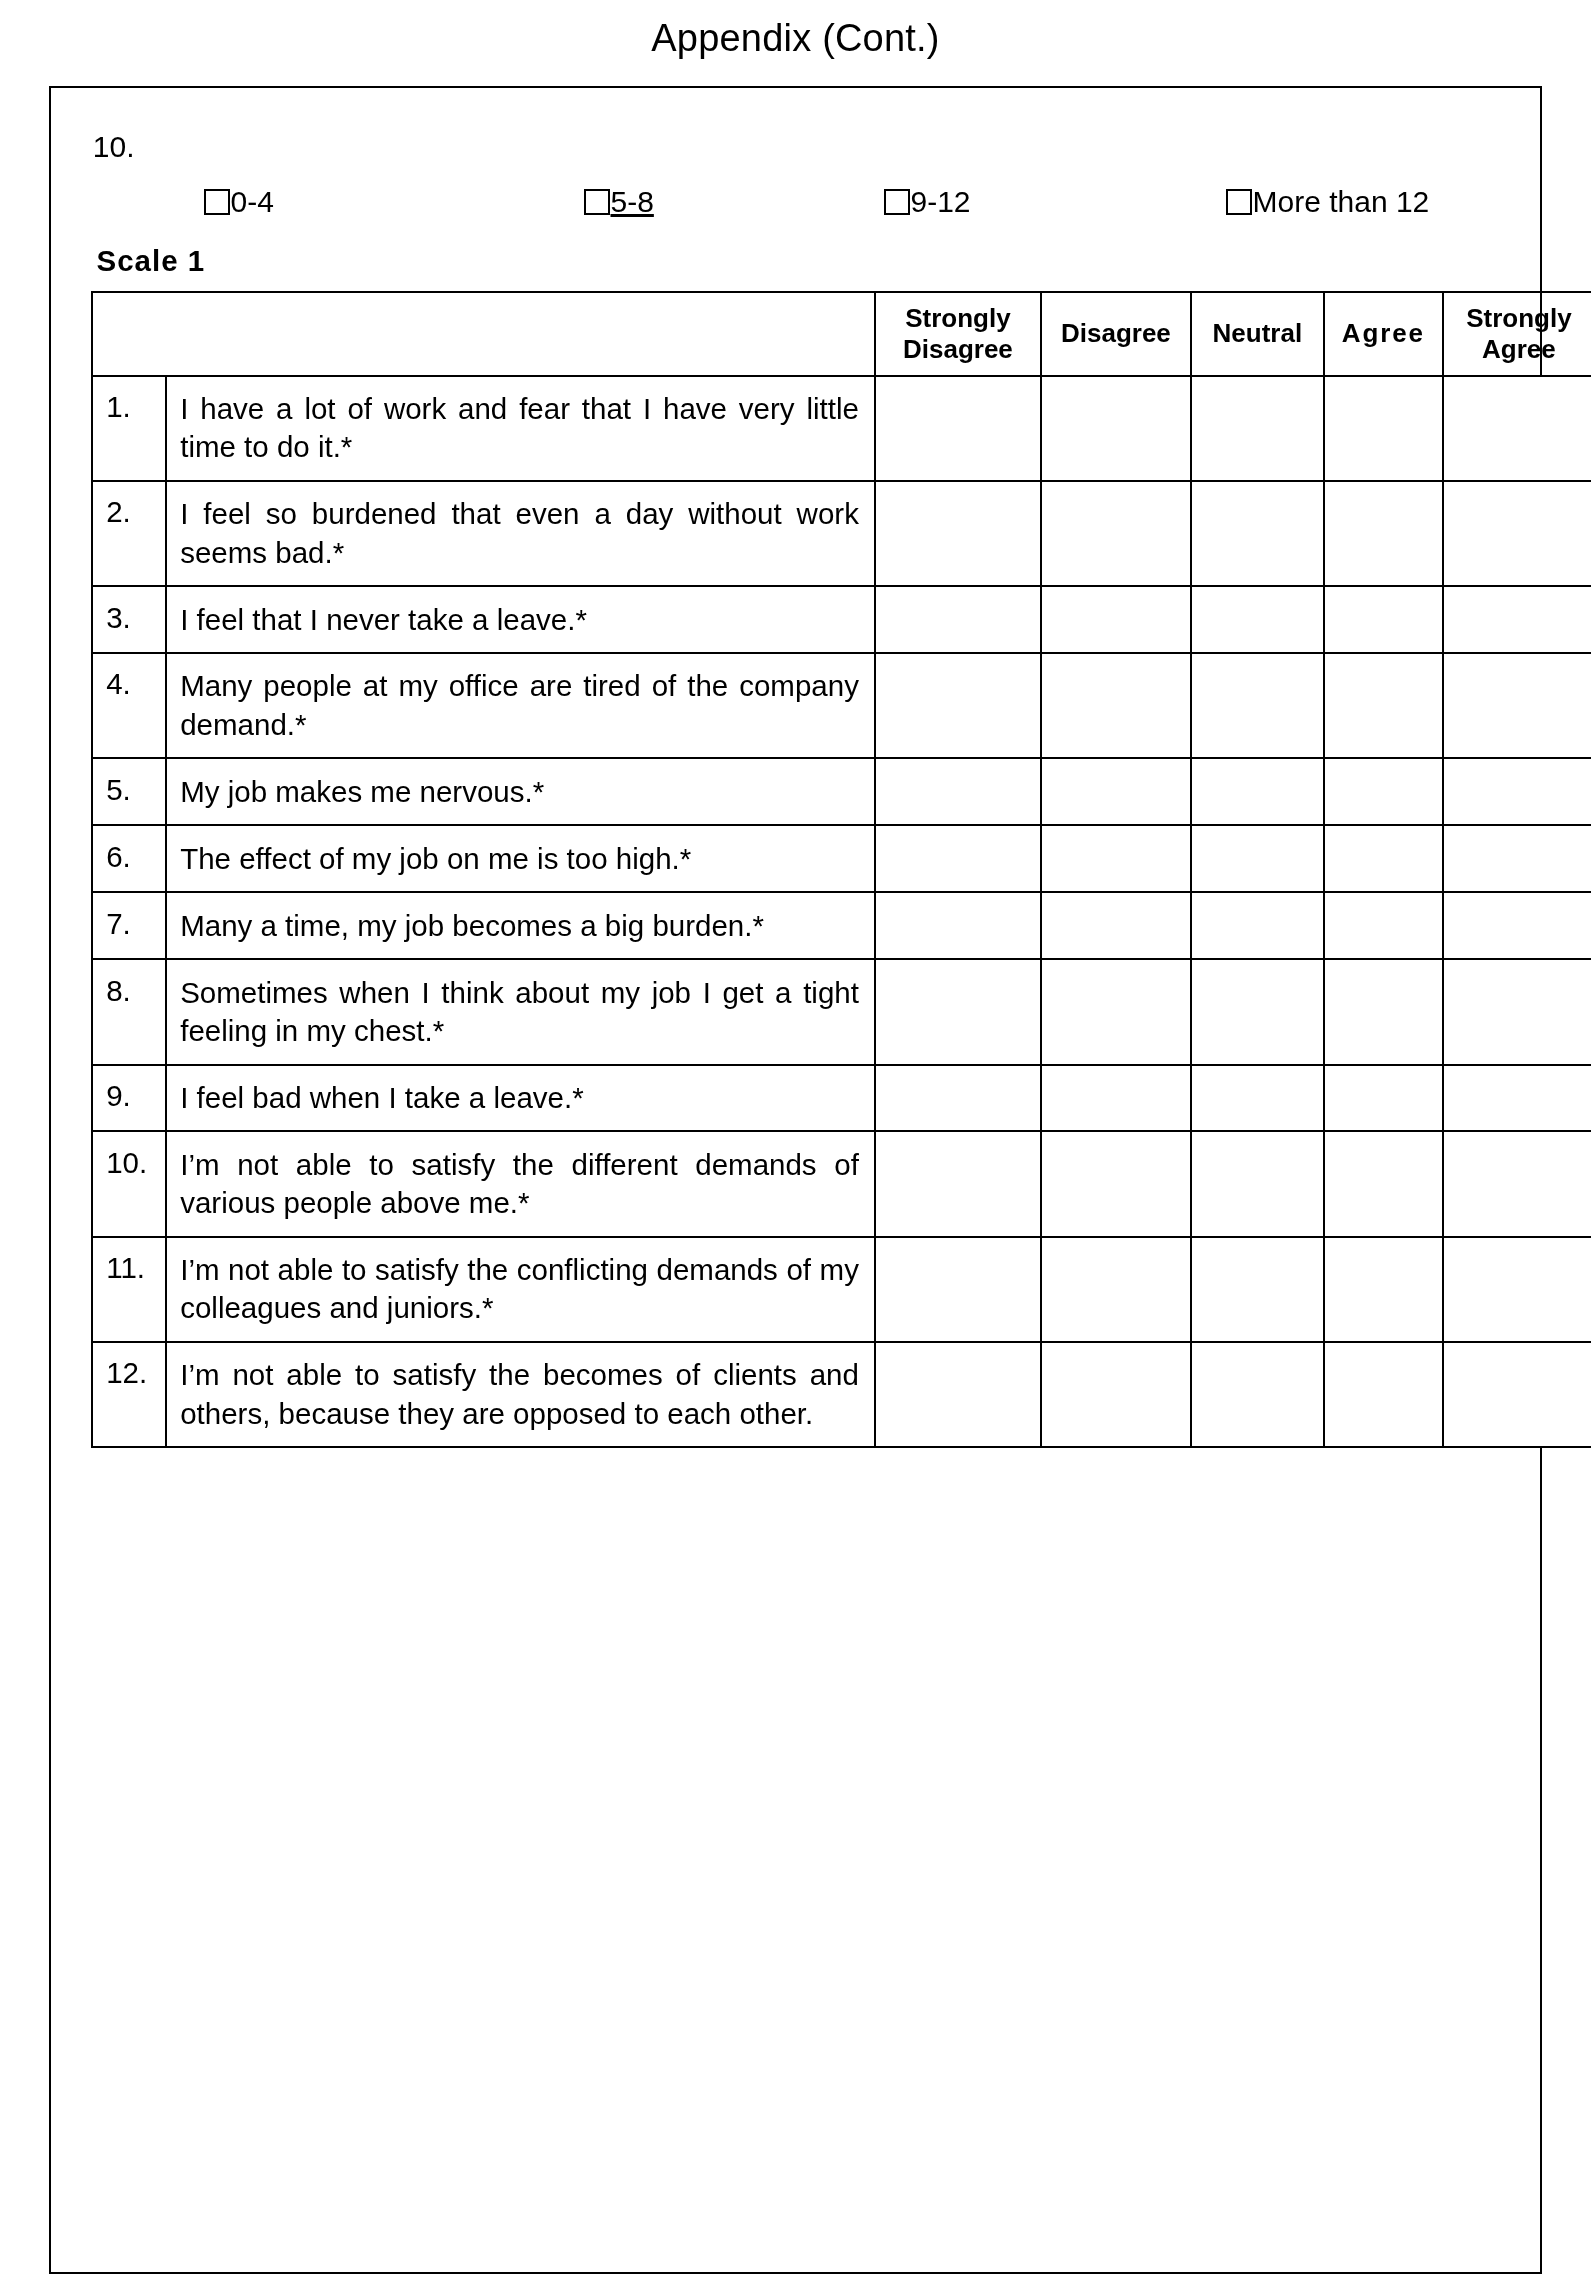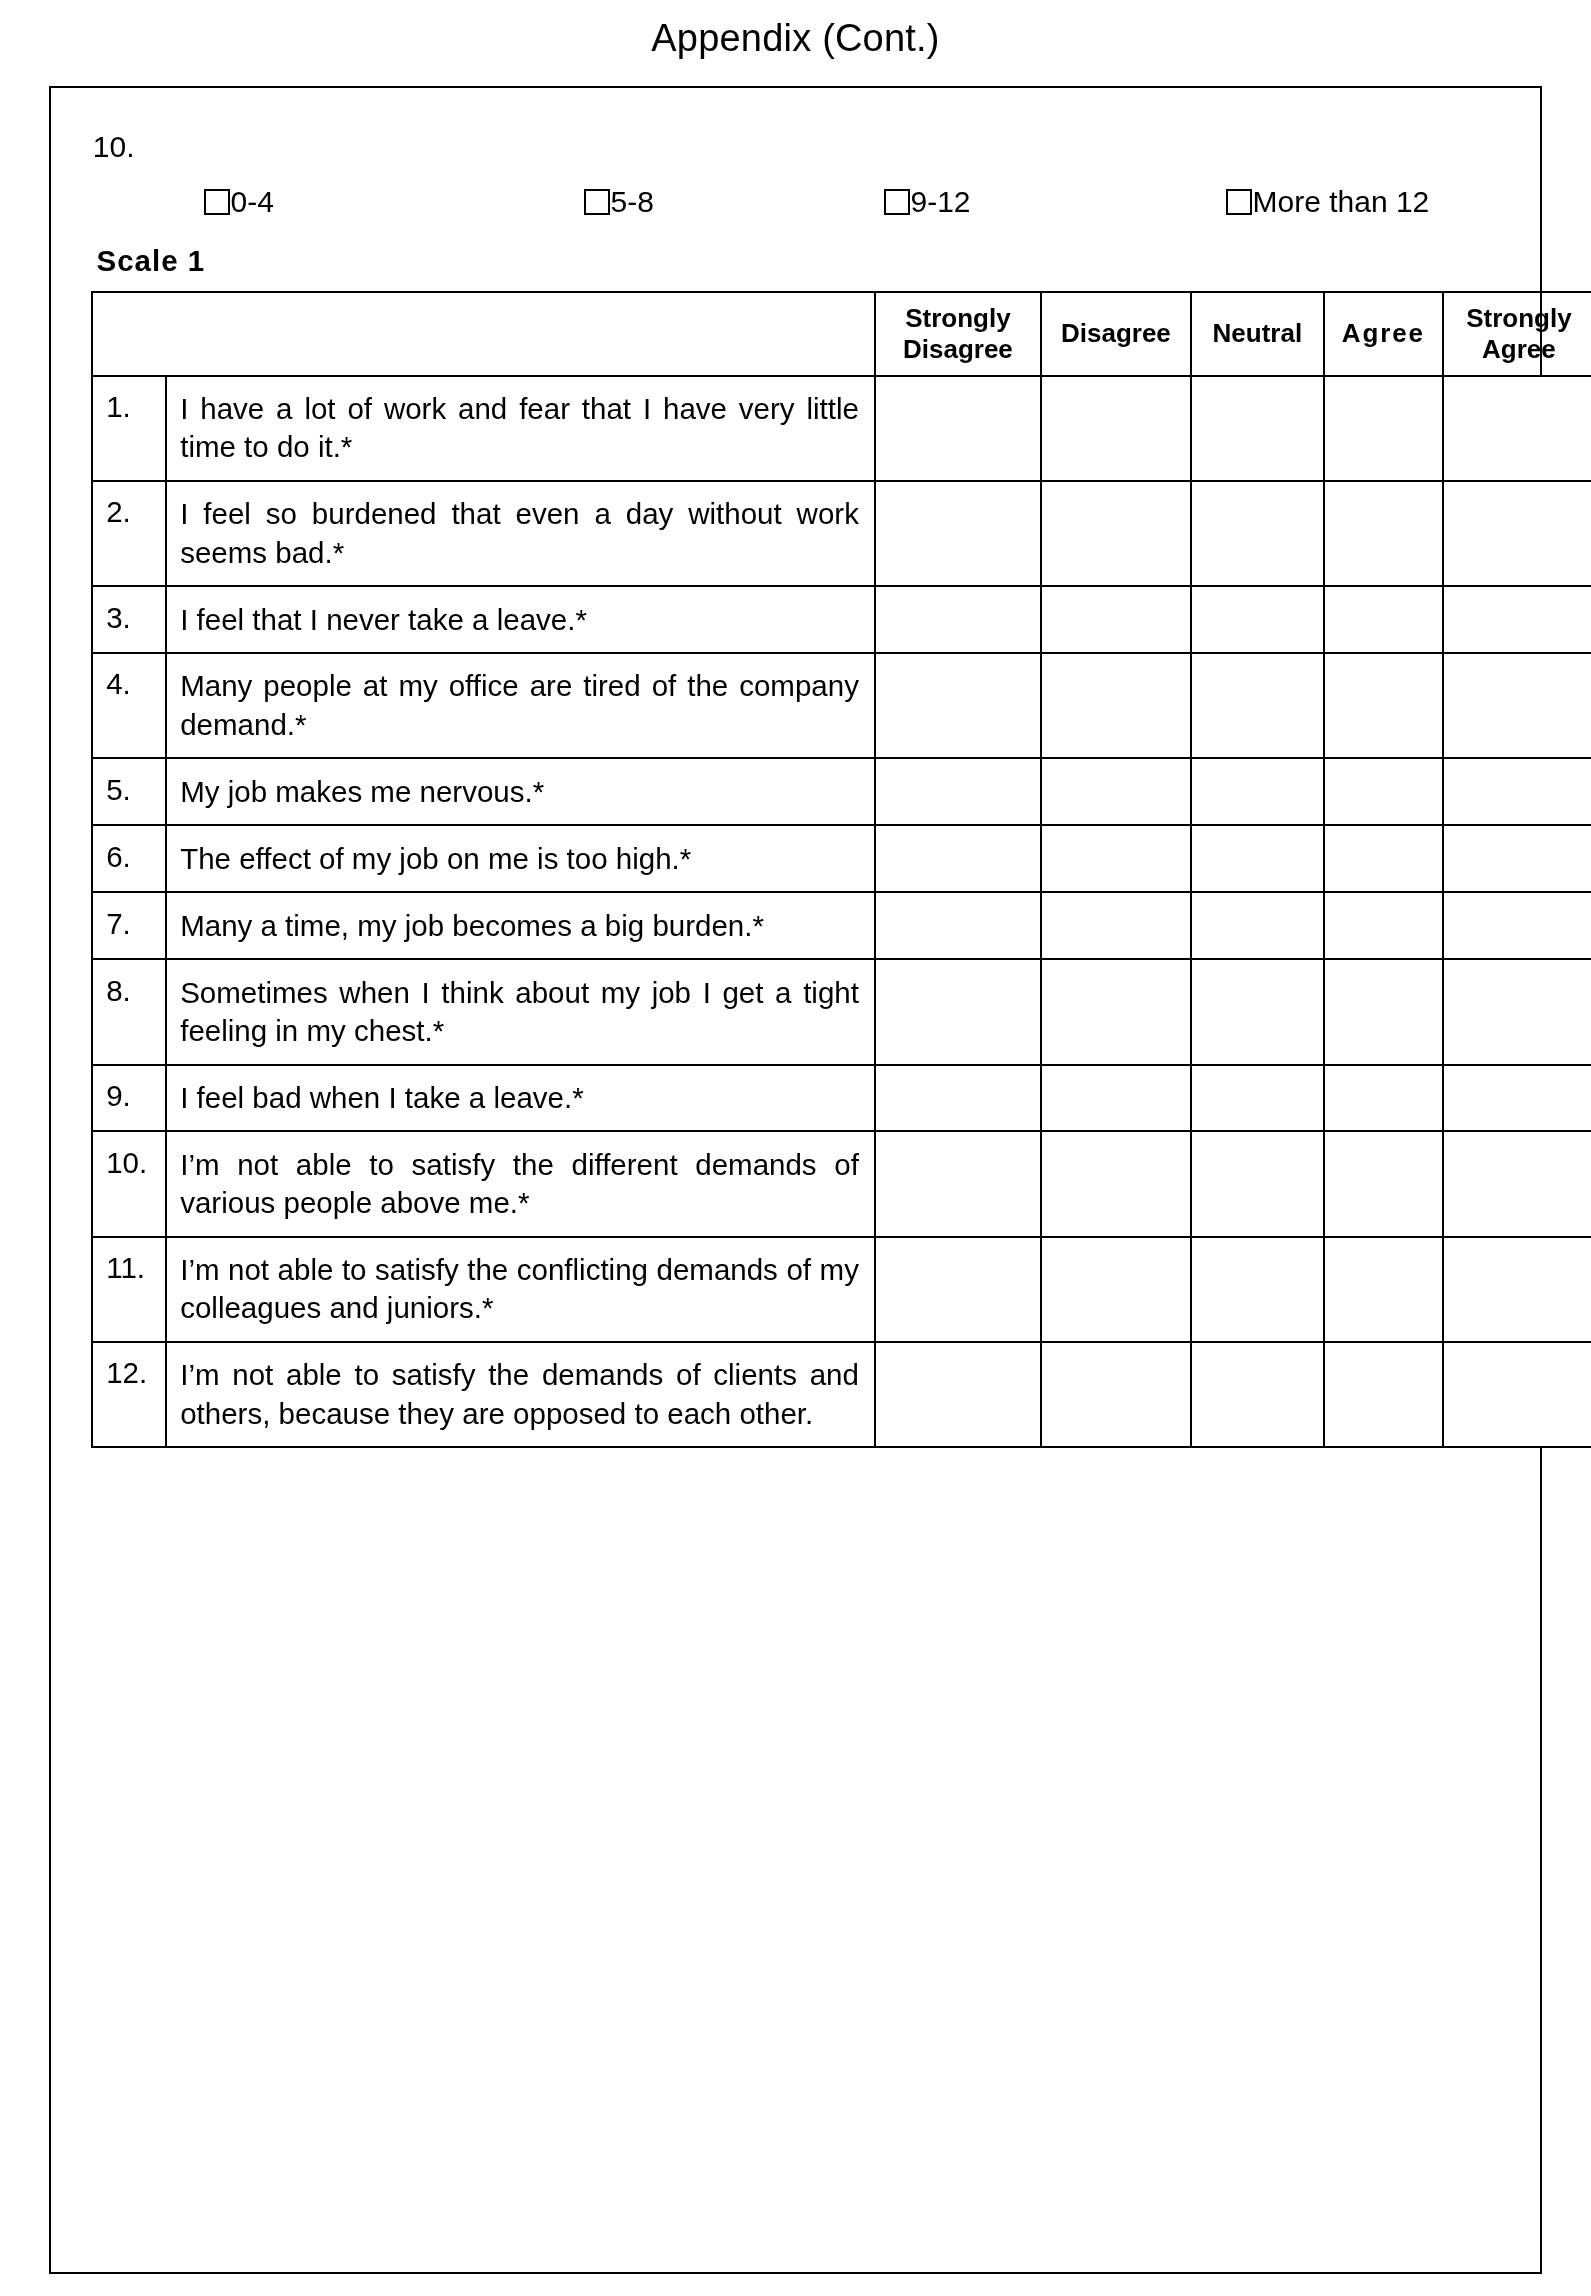--- a/index.html
+++ b/index.html
@@ -67,21 +67,21 @@
     margin: 21px 0 0 124px;
     align-items: center;
     font-size: 30px;
   }
   .option {
     display: flex;
     align-items: center;
     gap: 1px;
   }
   .opt-w1 { width: 380px; }
-  .opt-w2 { width: 300px; }
+  .opt-w2 { width: 300px; text-decoration: underline; }
   .opt-w3 { width: 342px; }
   .checkbox {
     width: 26px;
     height: 26px;
     border: 2.4px solid #000;
     display: inline-block;
     box-sizing: border-box;
   }
   .scale-heading {
     font-size: 29.5px;
@@ -284,21 +284,21 @@
           <td class="num">11.</td>
           <td class="stmt">I’m not able to satisfy the conflicting demands of my colleagues and juniors.*</td>
           <td class="resp"></td>
           <td class="resp"></td>
           <td class="resp"></td>
           <td class="resp"></td>
           <td class="resp"></td>
         </tr>
         <tr>
           <td class="num">12.</td>
-          <td class="stmt">I’m not able to satisfy the demands of clients and others, because they are opposed to each other.</td>
+          <td class="stmt">I’m not able to satisfy the becomes of clients and others, because they are opposed to each other.</td>
           <td class="resp"></td>
           <td class="resp"></td>
           <td class="resp"></td>
           <td class="resp"></td>
           <td class="resp"></td>
         </tr>
       </tbody>
     </table>
 
   </div>

